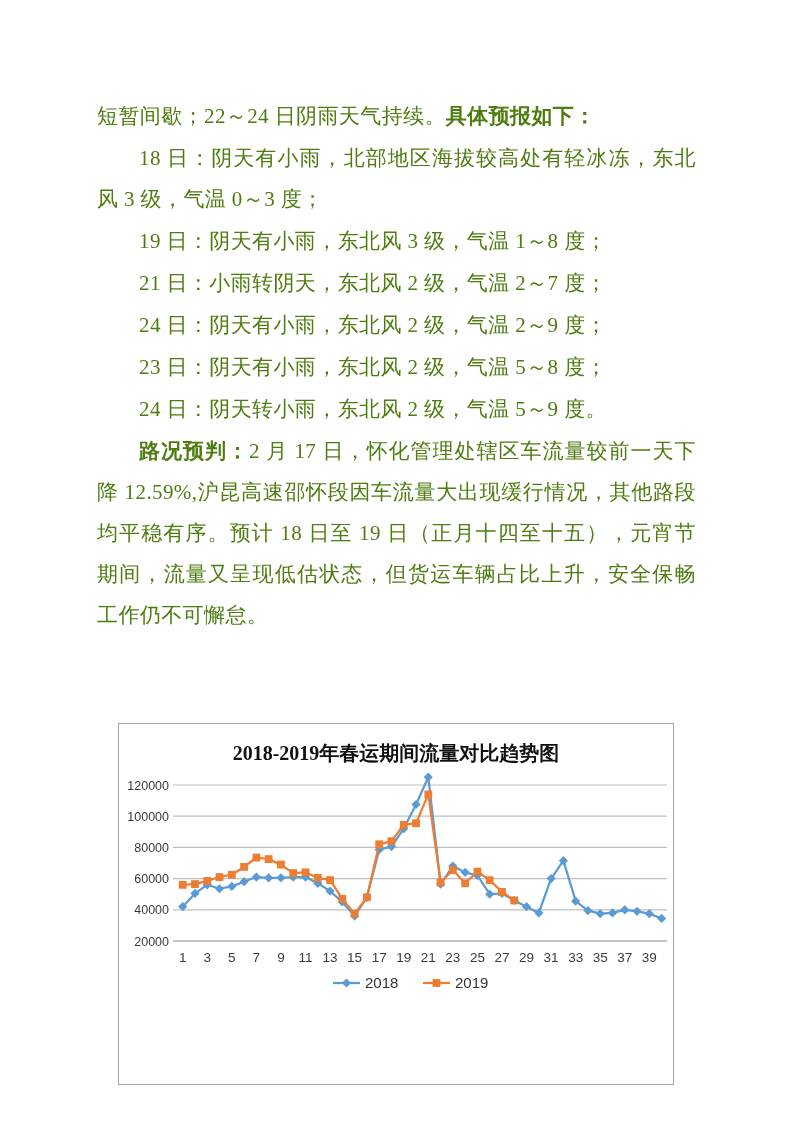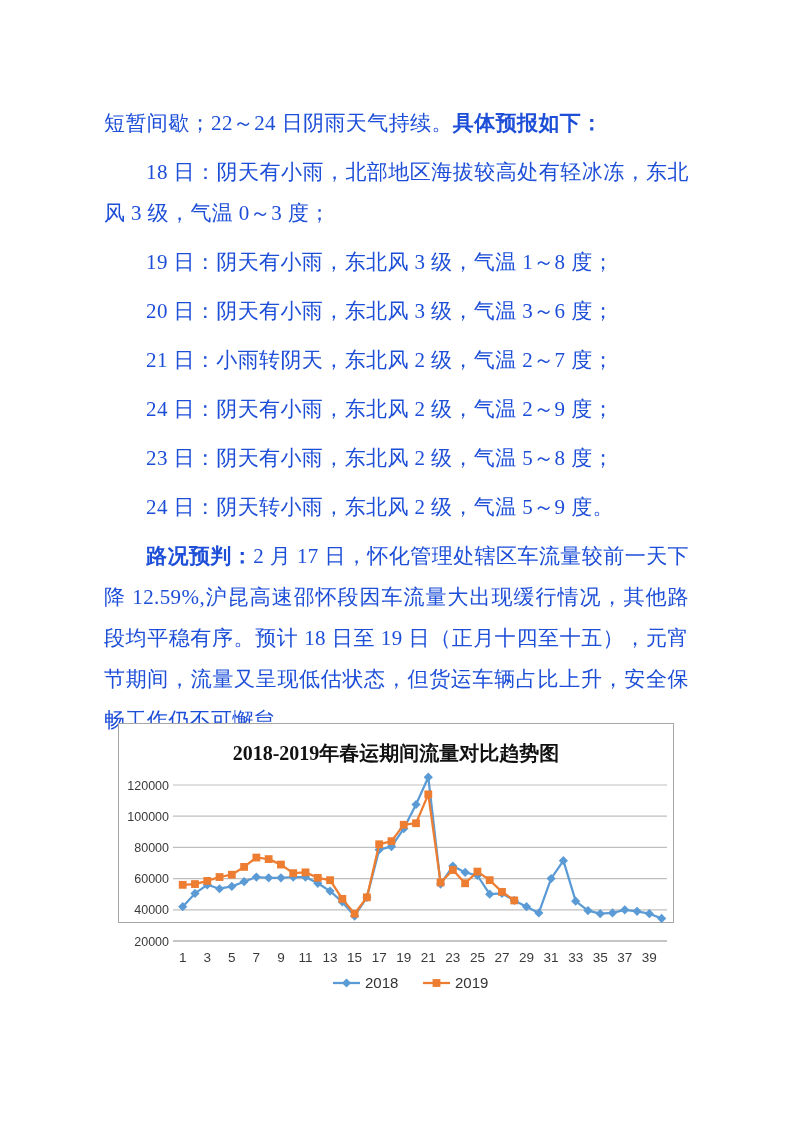--- a/index.html
+++ b/index.html
@@ -2,43 +2,42 @@
 <html><head>
 <meta charset="utf-8">
 <style>
   html,body{margin:0;padding:0;background:#ffffff;}
   .page{
     position:relative;width:793px;height:1122px;background:#ffffff;margin:0 auto;
     font-family:"Liberation Serif","DejaVu Serif",serif;color:#000;overflow:hidden;
   }
   .text-block{position:absolute;left:96px;top:95px;width:601px;}
   .text-block p{
-    margin:8px;font-size:21px;line-height:41px;text-align:justify;
-    letter-spacing:0.4px;color:#1d4ed8;
+    margin:1px;font-size:21px;line-height:41px;text-align:justify;
+    letter-spacing:0.4px;color:#4d7c0f;
   }
   .indent{text-indent:42px;font-family:Liberation Serif, serif;}
   .figure-title{
     font-size:22px;font-weight:bold;text-align:center;
     margin:20px 0 0 0;line-height:30px;letter-spacing:0.5px;color:#111;
   }
   .chart-box{
-    position:absolute;left:118px;top:723px;width:556px;height:200px;
+    position:absolute;left:118px;top:723px;width:556px;height:362px;
     border:1px solid #a6a6a6;background:#fff;box-sizing:border-box;text-align:right;
   }
   .chart-box svg{display:block;}
 </style>
 </head>
 <body>
 
 <div class="page">
   <div class="text-block">
     <p><span>短暂间歇；22～24 日阴雨天气持续。</span><b>具体预报如下：</b></p>
     <p class="indent">18 日：阴天有小雨，北部地区海拔较高处有轻冰冻，东北风 3 级，气温 0～3 度；</p>
     <p class="indent">19 日：阴天有小雨，东北风 3 级，气温 1～8 度；</p>
-    <p class="indent">20 日：阴天有小雨，东北风 3 级，气温 3～6 度；</p>
     <p class="indent">21 日：小雨转阴天，东北风 2 级，气温 2～7 度；</p>
     <p class="indent">24 日：阴天有小雨，东北风 2 级，气温 2～9 度；</p>
     <p class="indent">23 日：阴天有小雨，东北风 2 级，气温 5～8 度；</p>
     <p class="indent">24 日：阴天转小雨，东北风 2 级，气温 5～9 度。</p>
     <p class="indent"><b>路况预判：</b><span>2 月 17 日，怀化管理处辖区车流量较前一天下降 12.59%,沪昆高速邵怀段因车流量大出现缓行情况，其他路段均平稳有序。预计 18 日至 19 日（正月十四至十五），元宵节期间，流量又呈现低估状态，但货运车辆占比上升，安全保畅工作仍不可懈怠。</span></p>
   </div>
 
   <div class="chart-box">
     <svg id="chart-svg" width="554" height="278" viewBox="0 0 554 278">
         <text x="277" y="36" text-anchor="middle" font-size="20" font-weight="bold" font-family="&quot;Liberation Serif&quot;,&quot;DejaVu Serif&quot;,serif" fill="#111">2018-2019年春运期间流量对比趋势图</text>

